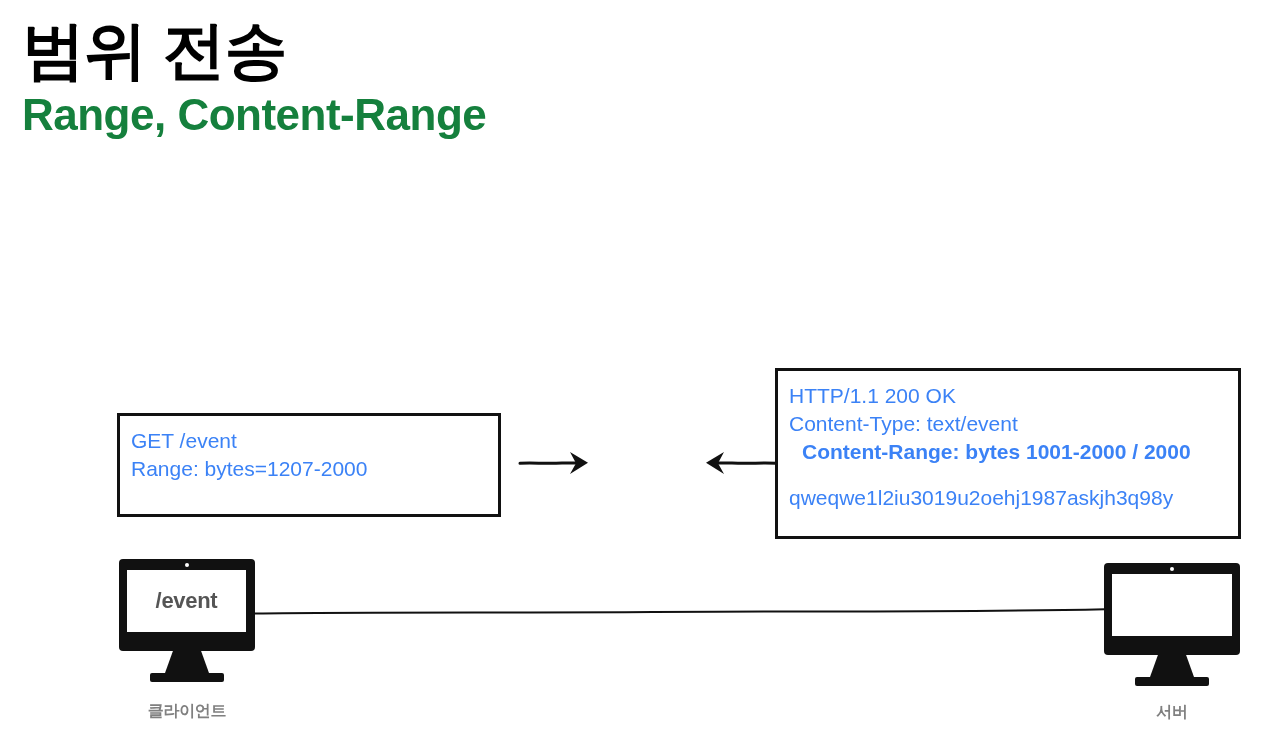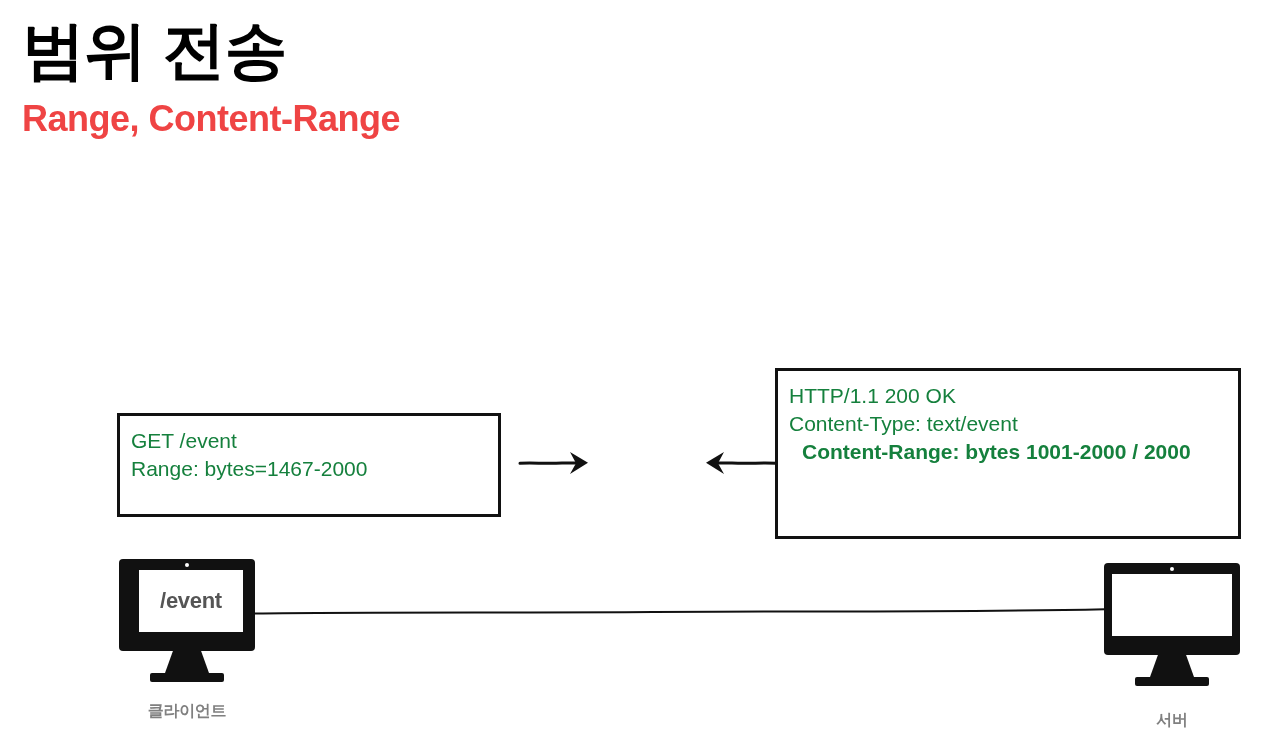--- a/index.html
+++ b/index.html
@@ -24,41 +24,41 @@
   }
   .title-ko {
     font-size: 63px;
     font-weight: bold;
     line-height: 1.08;
     letter-spacing: -1px;
     color: #000;
     white-space: nowrap;
   }
   .title-en {
-    font-size: 36px;
+    font-size: 44px;
     font-weight: bold;
     line-height: 1.15;
     letter-spacing: -0.5px;
-    margin-top: 14px;
-    color: #ef4444;
+    margin-top: 6px;
+    color: #15803d;
     white-space: nowrap;
   }
 
   
   .msg-box {
     position: absolute;
     background: #ffffff;
     border: 3px solid #111111;
     box-sizing: border-box;
   }
   .msg-box .line {
     font-size: 21px;
     line-height: 28px;
     white-space: nowrap;
-    color: #15803d;
+    color: #3b82f6;
   }
   .msg-box .line.bold {
     font-weight: bold;
     margin-left: 13px;
   }
   .msg-box .spacer {
     height: 18px;
   }
 
   #request-box {
@@ -136,26 +136,26 @@
     text-align: center;
     margin-top: 19px;
     font-size: 16px;
     font-weight: bold;
     color: #808080;
     letter-spacing: -0.3px;
   }
 
   #client-monitor { left: 119px; top: 559px; width: 136px; }
   #client-monitor .bezel { width: 136px; height: 92px; }
-  #client-monitor .screen { left: 20px; top: 11px; width: 104px; height: 62px; }
+  #client-monitor .screen { left: 8px; top: 11px; width: 119px; height: 62px; }
 
   #server-monitor { left: 1104px; top: 563px; width: 136px; }
   #server-monitor .bezel { width: 136px; height: 92px; }
   #server-monitor .screen { left: 8px; top: 11px; width: 120px; height: 62px; }
-  #server-monitor .caption { margin-top: 24px; }
+  #server-monitor .caption { margin-top: 16px; }
 
   
   #connection-line {
     position: absolute;
     left: 253px;
     top: 604px;
     width: 852px;
     height: 14px;
   }
   #connection-line svg { display: block; }
@@ -163,21 +163,21 @@
 </head>
 <body>
 
 <div class="title-block">
   <div class="title-ko">범위 전송</div>
   <div class="title-en">Range, Content-Range</div>
 </div>
 
 <div class="msg-box" id="request-box">
   <div class="line">GET /event</div>
-  <div class="line">Range: bytes=1467-2000</div>
+  <div class="line">Range: bytes=1207-2000</div>
 </div>
 
 <div class="arrow" id="arrow-request">
   <svg width="82" height="30" viewBox="0 0 82 30">
     <path d="M2 15.3 C 14 14.6, 28 15.8, 44 15.0 C 52 14.7, 58 15.4, 64 15.0" stroke="#111" stroke-width="3" fill="none" stroke-linecap="round"></path>
     <path d="M52 4 L 70 14.8 L 52 26 L 58 15.2 Z" fill="#111"></path>
   </svg>
 </div>
 
 <div class="arrow" id="arrow-response">
@@ -185,20 +185,21 @@
     <path d="M88 15.3 C 74 14.6, 60 15.8, 44 15.0 C 36 14.7, 30 15.4, 24 15.0" stroke="#111" stroke-width="3" fill="none" stroke-linecap="round"></path>
     <path d="M36 4 L 18 14.8 L 36 26 L 30 15.2 Z" fill="#111"></path>
   </svg>
 </div>
 
 <div class="msg-box" id="response-box">
   <div class="line">HTTP/1.1 200 OK</div>
   <div class="line">Content-Type: text/event</div>
   <div class="line bold">Content-Range: bytes 1001-2000 / 2000</div>
   <div class="spacer"></div>
+  <div class="line">qweqwe1l2iu3019u2oehj1987askjh3q98y</div>
 </div>
 
 <div id="connection-line">
   <svg width="852" height="14" viewBox="0 0 852 14" preserveAspectRatio="none">
     <path d="M0 9.5 C 120 7.6, 260 9.0, 400 8.0 C 560 6.9, 700 8.4, 852 5.2" stroke="#111" stroke-width="2" fill="none"></path>
   </svg>
 </div>
 
 <div class="monitor" id="client-monitor">
   <div class="bezel">

